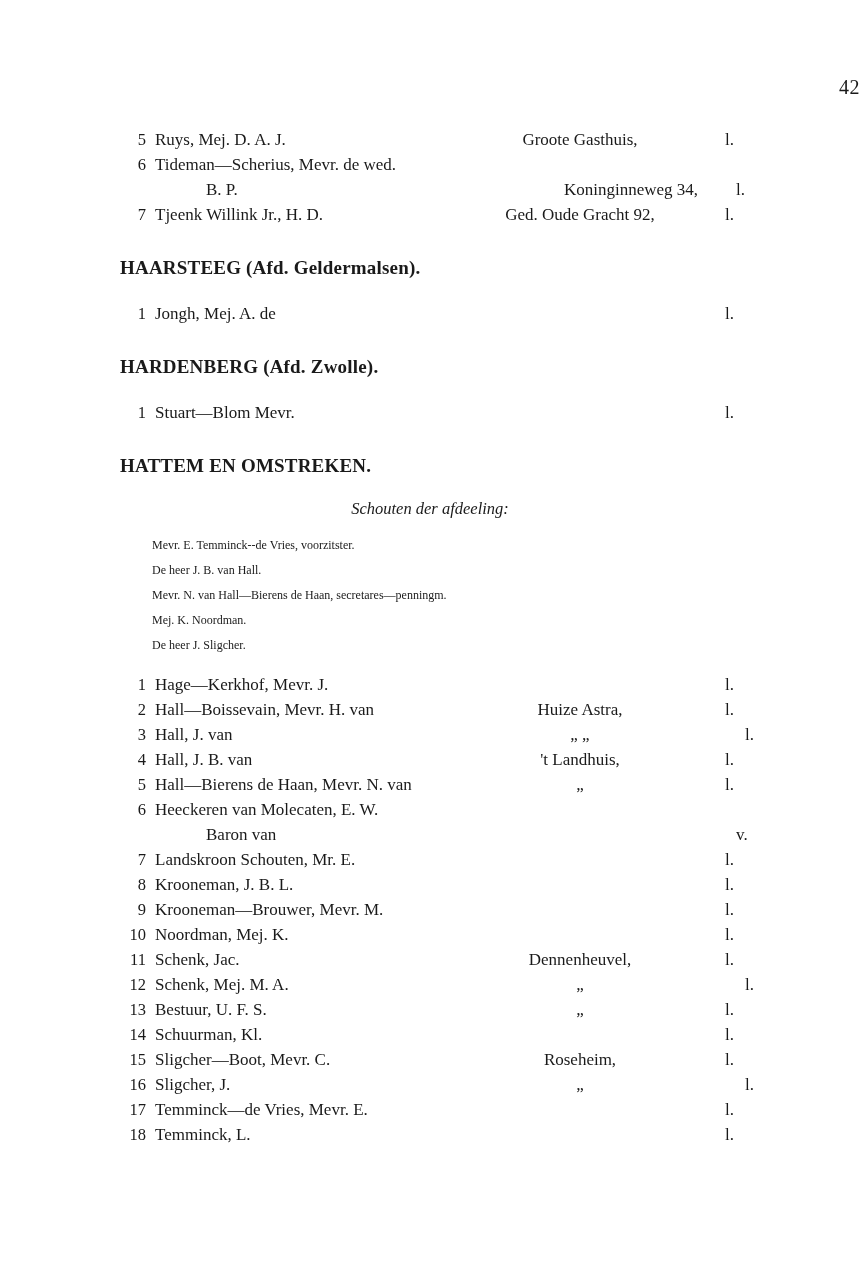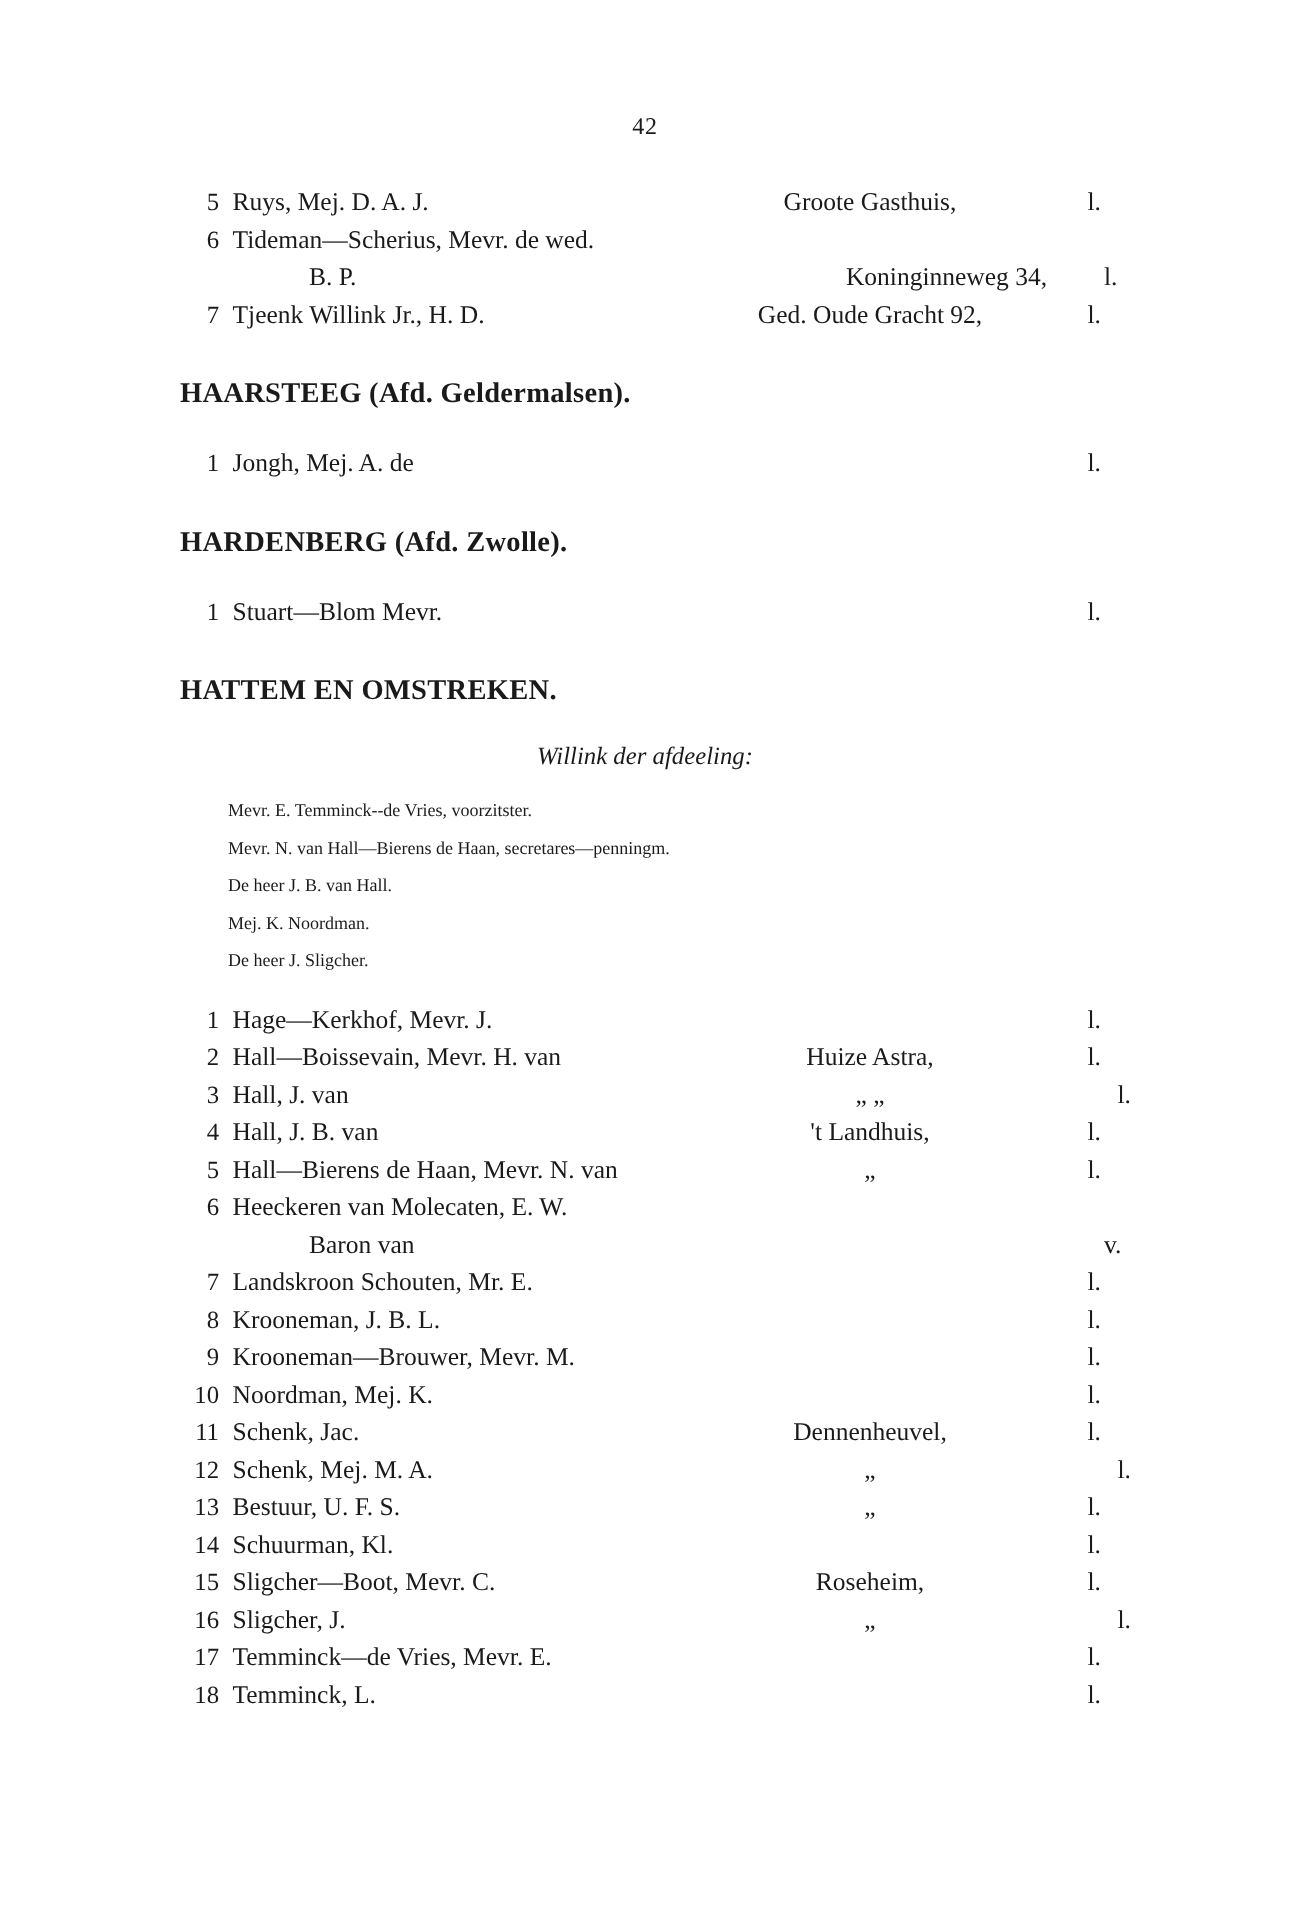--- a/index.html
+++ b/index.html
@@ -16,22 +16,22 @@
     overflow: hidden;
   }
   .page {
     position: relative;
     width: 860px;
     height: 1280px;
     box-sizing: border-box;
     padding: 0;
   }
   .page-number {
-    text-align: center;
-    font-size: 16px;
+    text-align: right;
+    font-size: 20px;
     margin-top: 76px;
     letter-spacing: 0.5px;
   }
   .content {
     margin: 0 auto;
     width: 620px;
     margin-top: 28px;
   }
 
   
@@ -145,25 +145,25 @@
         <div class="entry">
           <span class="num">1</span>
           <span class="name">Stuart—Blom  Mevr.</span>
           <span class="place"></span>
           <span class="suffix">l.</span>
         </div>
       </div>
 
     <div>
       <div class="heading">HATTEM EN OMSTREKEN.</div>
-      <div class="subheading">Willink der afdeeling:</div>
+      <div class="subheading">Schouten der afdeeling:</div>
       <div class="board" id="board-list">
           <div>Mevr. E. Temminck--de Vries, voorzitster.</div>
+          <div>De heer J. B. van Hall.</div>
           <div>Mevr. N. van Hall—Bierens de Haan, secretares—penningm.</div>
-          <div>De heer J. B. van Hall.</div>
           <div>Mej. K. Noordman.</div>
           <div>De heer J. Sligcher.</div>
         </div>
       <div class="list-block" id="hattem-list">
           <div class="entry">
             <span class="num">1</span>
             <span class="name">Hage—Kerkhof, Mevr. J.</span>
             <span class="place"></span>
             <span class="suffix">l.</span>
           </div>

